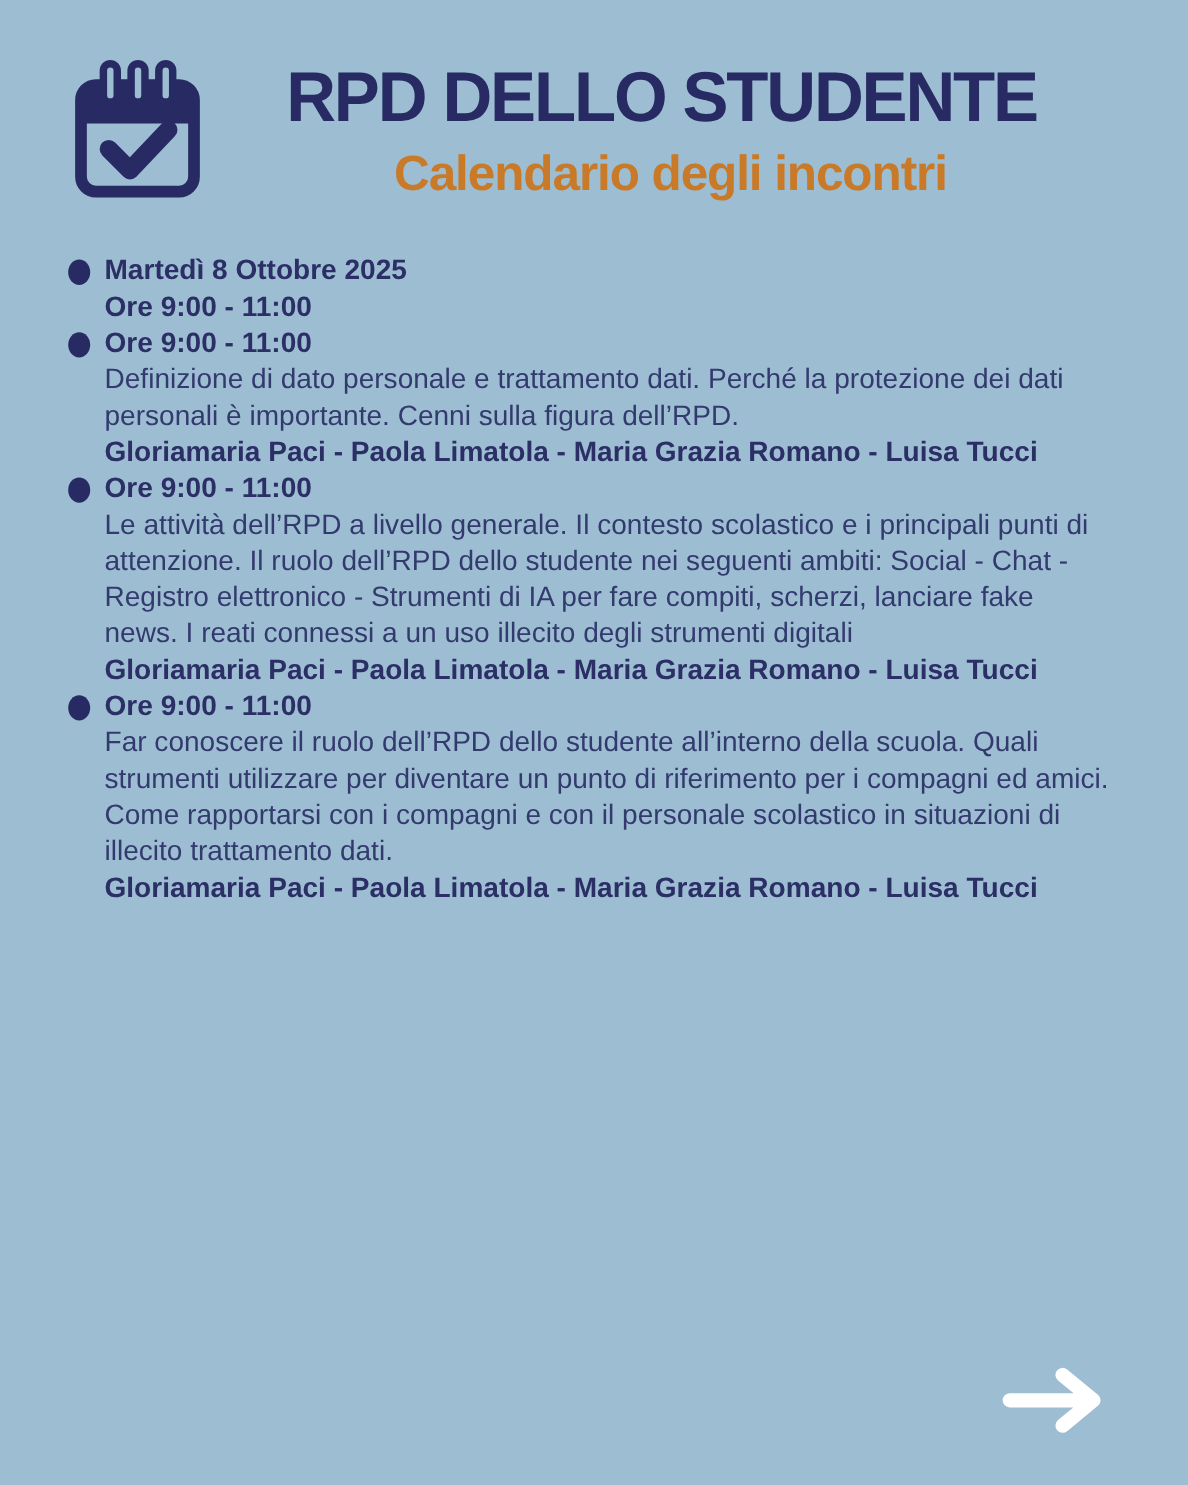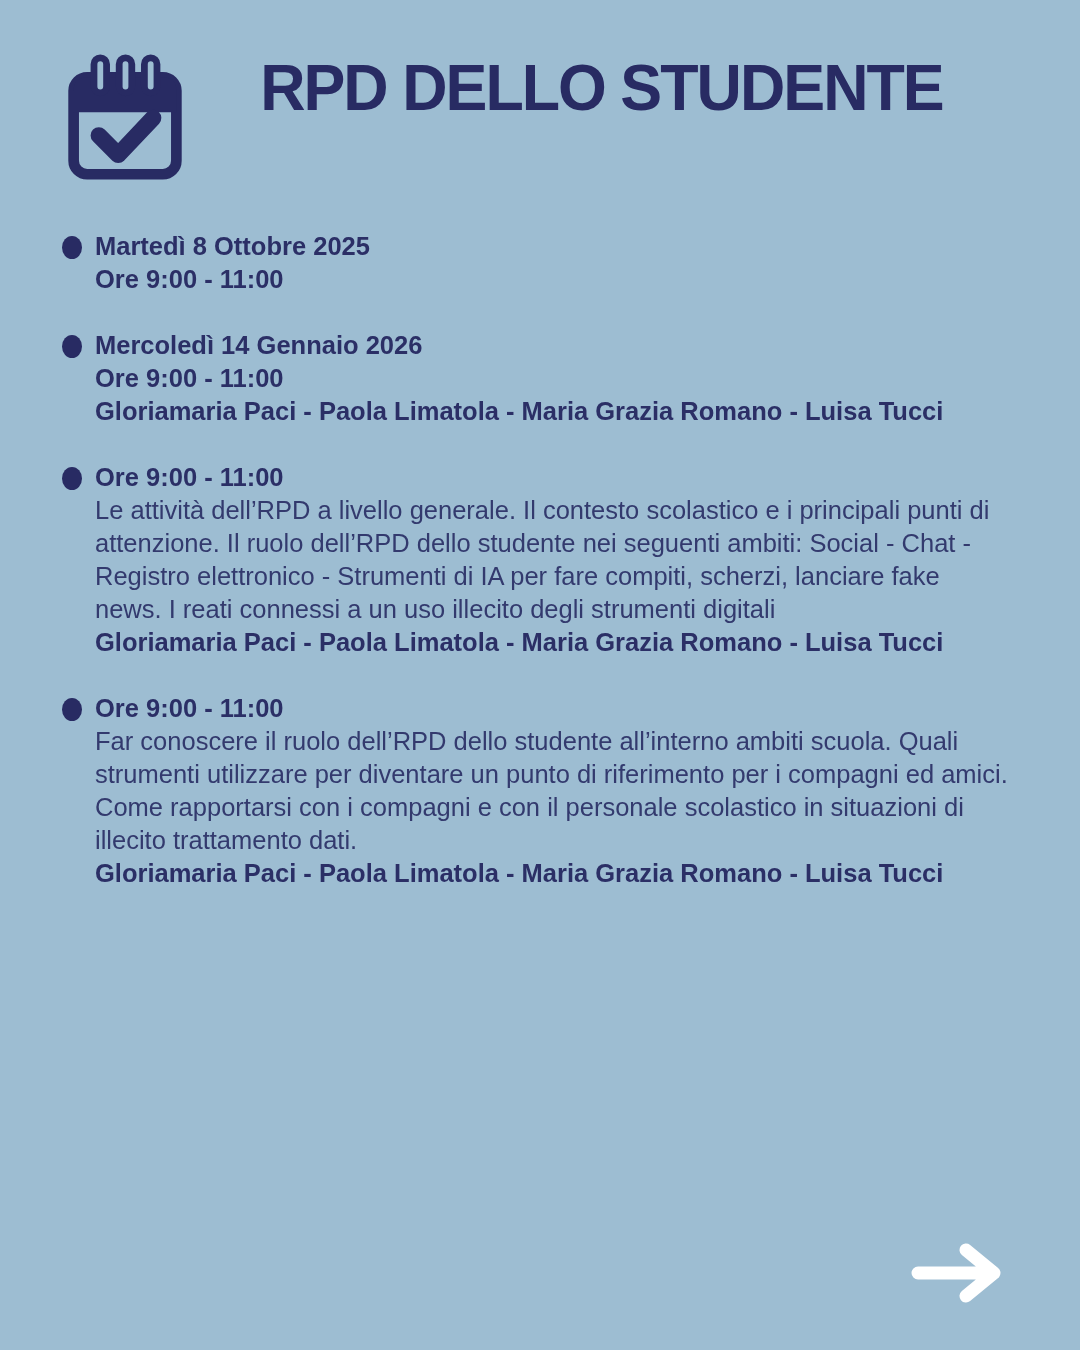--- a/index.html
+++ b/index.html
@@ -38,21 +38,21 @@
     margin-top: 8px;
   }
   .subtitle {
     font-size: 45px;
     font-weight: 800;
     color: #c87a28;
     letter-spacing: -1px;
     margin-top: 12px;
   }
   
-  .events { display: flex; flex-direction: column; gap: 33px; }
+  .events { display: flex; flex-direction: column; }
   .event { display: flex; align-items: flex-start; }
   .bullet {
     flex: 0 0 auto;
     width: 20px; height: 23px;
     border-radius: 50%;
     background: #282b63;
     margin-top: 6px;
     margin-right: 13px;
   }
   .event-body { flex: 1 1 auto; max-width: 930px; }
@@ -81,56 +81,57 @@
         <rect x="12" y="26" width="106" height="100" rx="14" fill="none" stroke="#282b63" stroke-width="11"></rect>
         <path d="M12 40 q0 -14 14 -14 h78 q14 0 14 14 v22 h-106 z" fill="#282b63"></path>
         <rect x="33" y="6" width="13" height="36" rx="6.5" fill="#9dbdd2" stroke="#282b63" stroke-width="7"></rect>
         <rect x="59" y="6" width="13" height="36" rx="6.5" fill="#9dbdd2" stroke="#282b63" stroke-width="7"></rect>
         <rect x="85" y="6" width="13" height="36" rx="6.5" fill="#9dbdd2" stroke="#282b63" stroke-width="7"></rect>
         <path d="M38 86 L58 106 L94 68" fill="none" stroke="#282b63" stroke-width="17" stroke-linecap="round" stroke-linejoin="round"></path>
       </svg>
     </span>
     <div class="titles">
       <div class="title">RPD DELLO STUDENTE</div>
+      <div class="subtitle">Calendario degli incontri</div>
     </div>
   </div>
 
   <div class="events">
 
     <div class="event">
       <span class="bullet"></span>
       <div class="event-body">
         <p class="event-date">Martedì 8 Ottobre 2025</p>
         <p class="event-time">Ore 9:00 - 11:00</p>
       </div>
     </div>
 
     <div class="event">
       <span class="bullet"></span>
       <div class="event-body">
-        <p class="event-date">Mercoledì 14 Gennaio 2026</p>
         <p class="event-time">Ore 9:00 - 11:00</p>
+        <p class="event-desc">Definizione di dato personale e trattamento dati. Perché la protezione dei dati personali è importante. Cenni sulla figura dell’RPD.</p>
         <p class="event-speakers">Gloriamaria Paci - Paola Limatola - Maria Grazia Romano - Luisa Tucci</p>
       </div>
     </div>
 
     <div class="event">
       <span class="bullet"></span>
       <div class="event-body">
         <p class="event-time">Ore 9:00 - 11:00</p>
         <p class="event-desc">Le attività dell’RPD a livello generale. Il contesto scolastico e i principali punti di attenzione. Il ruolo dell’RPD dello studente nei seguenti ambiti: Social - Chat - Registro elettronico - Strumenti di IA per fare compiti, scherzi, lanciare fake news. I reati connessi a un uso illecito degli strumenti digitali</p>
         <p class="event-speakers">Gloriamaria Paci - Paola Limatola - Maria Grazia Romano - Luisa Tucci</p>
       </div>
     </div>
 
     <div class="event">
       <span class="bullet"></span>
       <div class="event-body">
         <p class="event-time">Ore 9:00 - 11:00</p>
-        <p class="event-desc">Far conoscere il ruolo dell’RPD dello studente all’interno ambiti scuola. Quali strumenti utilizzare per diventare un punto di riferimento per i compagni ed amici. Come rapportarsi con i compagni e con il personale scolastico in situazioni di illecito trattamento dati.</p>
+        <p class="event-desc">Far conoscere il ruolo dell’RPD dello studente all’interno della scuola. Quali strumenti utilizzare per diventare un punto di riferimento per i compagni ed amici. Come rapportarsi con i compagni e con il personale scolastico in situazioni di illecito trattamento dati.</p>
         <p class="event-speakers">Gloriamaria Paci - Paola Limatola - Maria Grazia Romano - Luisa Tucci</p>
       </div>
     </div>
 
   </div>
 
   <div class="next">
     <span>
       <svg viewBox="0 0 100 70" xmlns="http://www.w3.org/2000/svg">
         <path d="M10 35 H84 M58 12 L86 35 L58 58" fill="none" stroke="#ffffff" stroke-width="13" stroke-linecap="round" stroke-linejoin="round"></path>

